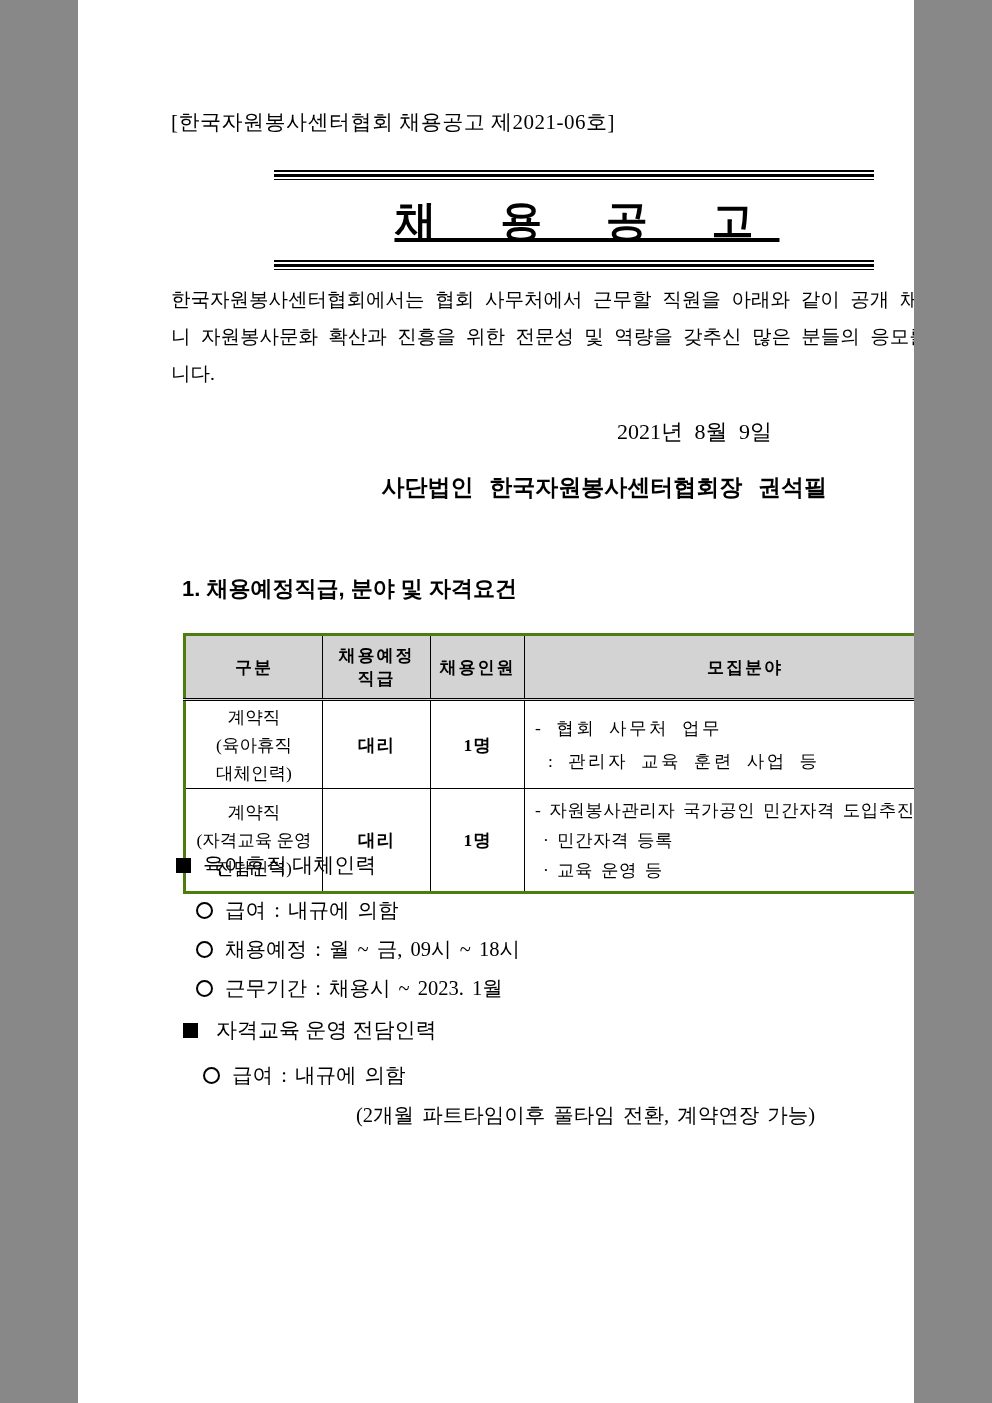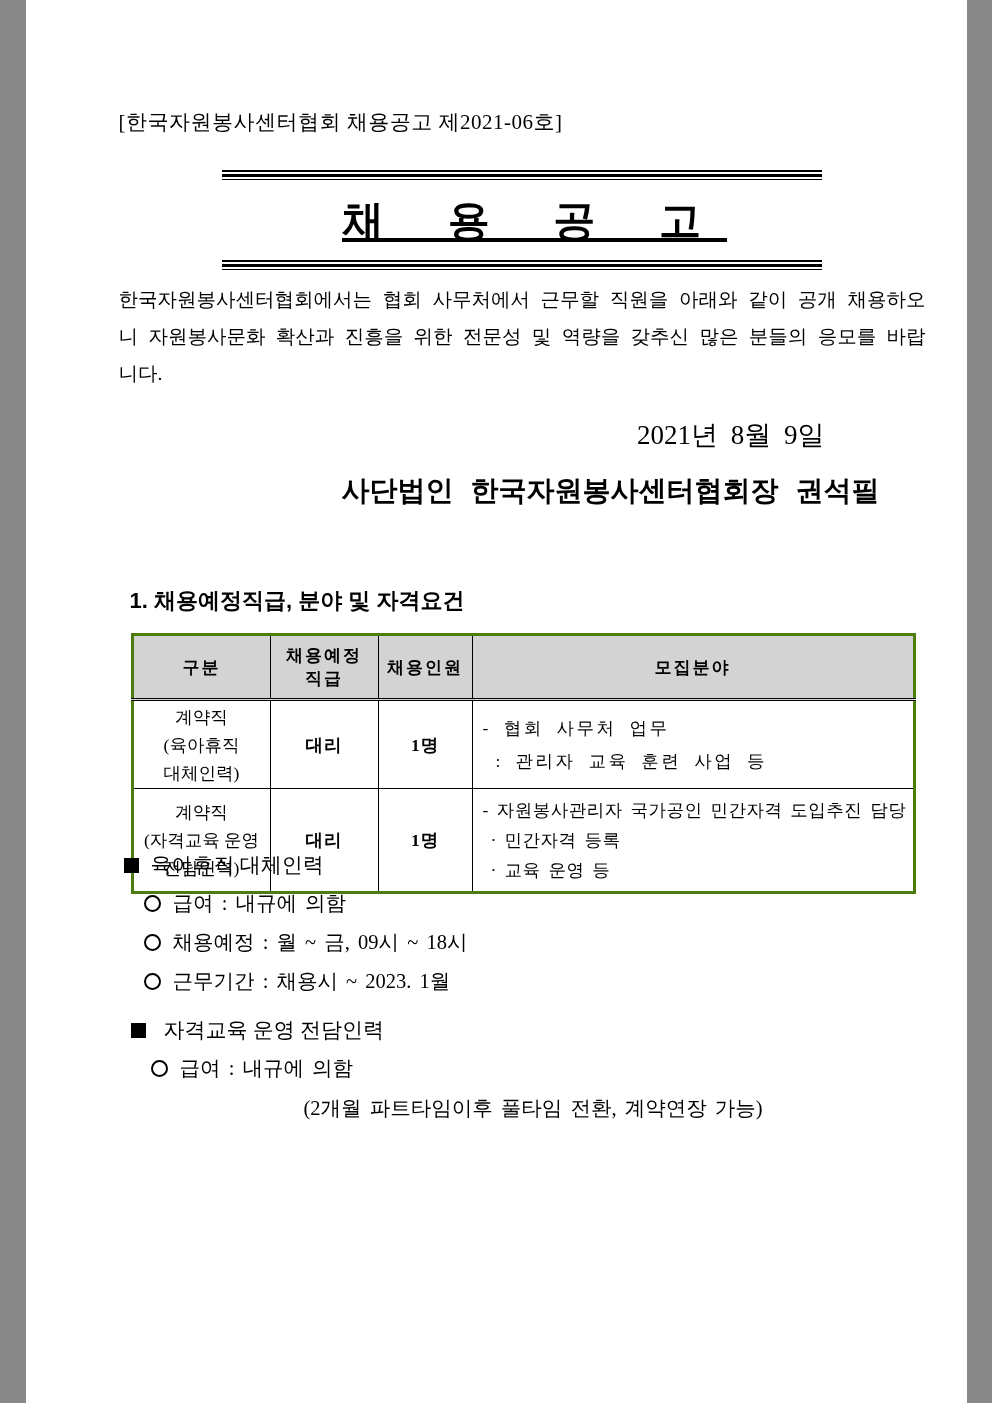--- a/index.html
+++ b/index.html
@@ -1,25 +1,24 @@
 <!DOCTYPE html>
 <html><head>
 <meta charset="utf-8">
 <style>
   html,body { margin:0; padding:0; }
   body { background:#888; }
   .page {
     position: relative;
-    width: 924px; height: 1403px;
+    width: 836px; height: 1403px;
     margin: 0 auto;
     background: #ffffff;
     color: #000;
     font-family: "Liberation Serif", "DejaVu Serif", serif;
     overflow: hidden;
-    padding-left: 17px;
   }
 
   
   .doc-number {
     position: absolute; left: 93px; top: 108px;
     font-size: 21px; letter-spacing: 0.5px;
     white-space: nowrap;
   }
 
   
@@ -42,32 +41,32 @@
   
   .intro {
     position: absolute; left: 93px; top: 281px; width: 807px;
     font-size: 19.5px; line-height: 37px;
     text-align: justify; word-spacing: 4px;
   }
 
   
   .date-line {
     position: absolute; top: 417px; right: 142px;
-    font-size: 27px; word-spacing: 6px; white-space: nowrap;
+    font-size: 22px; word-spacing: 6px; white-space: nowrap;
   }
   .signer-line {
     position: absolute; top: 472px; right: 87px;
-    font-size: 28px; font-weight: bold; word-spacing: 10px; white-space: nowrap;
+    font-size: 23px; font-weight: bold; word-spacing: 10px; white-space: nowrap;
   }
 
   
   .section-heading {
     position: absolute; left: 104px; top: 574px;
     font-family: "Liberation Sans", "DejaVu Sans", sans-serif;
-    font-size: 22px; font-weight: bold; white-space: nowrap; margin-top: 12px;
+    font-size: 22px; font-weight: bold; white-space: nowrap;
   }
 
   
   table.recruit {
     position: absolute; left: 105px; top: 617px;
     width: 782px; border-collapse: collapse;
     table-layout: fixed;
   }
   table.recruit, table.recruit th, table.recruit td { border: 1.5px solid #000; }
   table.recruit { border: 3px solid #4d7c0f; margin-top: 16px; }
@@ -96,21 +95,21 @@
   
   .block { position: absolute; font-size: 20.5px; }
   .block-1 { left: 98px;  top: 851px; }
   .block-2 { left: 105px; top: 1016px; }
   .block-title { font-size: 21px; white-space: nowrap; }
   .sq-icon {
     display: inline-block; width: 15px; height: 15px;
     background: #000; margin-right: 12px; vertical-align: -1px;
   }
   .block-2 .sq-icon { margin-right: 18px; }
-  .block-items { margin-top: 11px; margin-left: 20px; }
+  .block-items { margin-top: 18px; margin-left: 20px; }
   .block-item { margin-bottom: 13px; line-height: 26px; white-space: nowrap; word-spacing: 3px; }
   .circ-icon {
     display: inline-block; width: 13px; height: 13px;
     border: 2.5px solid #000; border-radius: 50%;
     margin-right: 12px; vertical-align: -2px;
     background: #fff;
   }
   .block-note { margin-left: 153px; margin-top: 2px; white-space: nowrap; word-spacing: 3px; }
 </style>
 </head>

